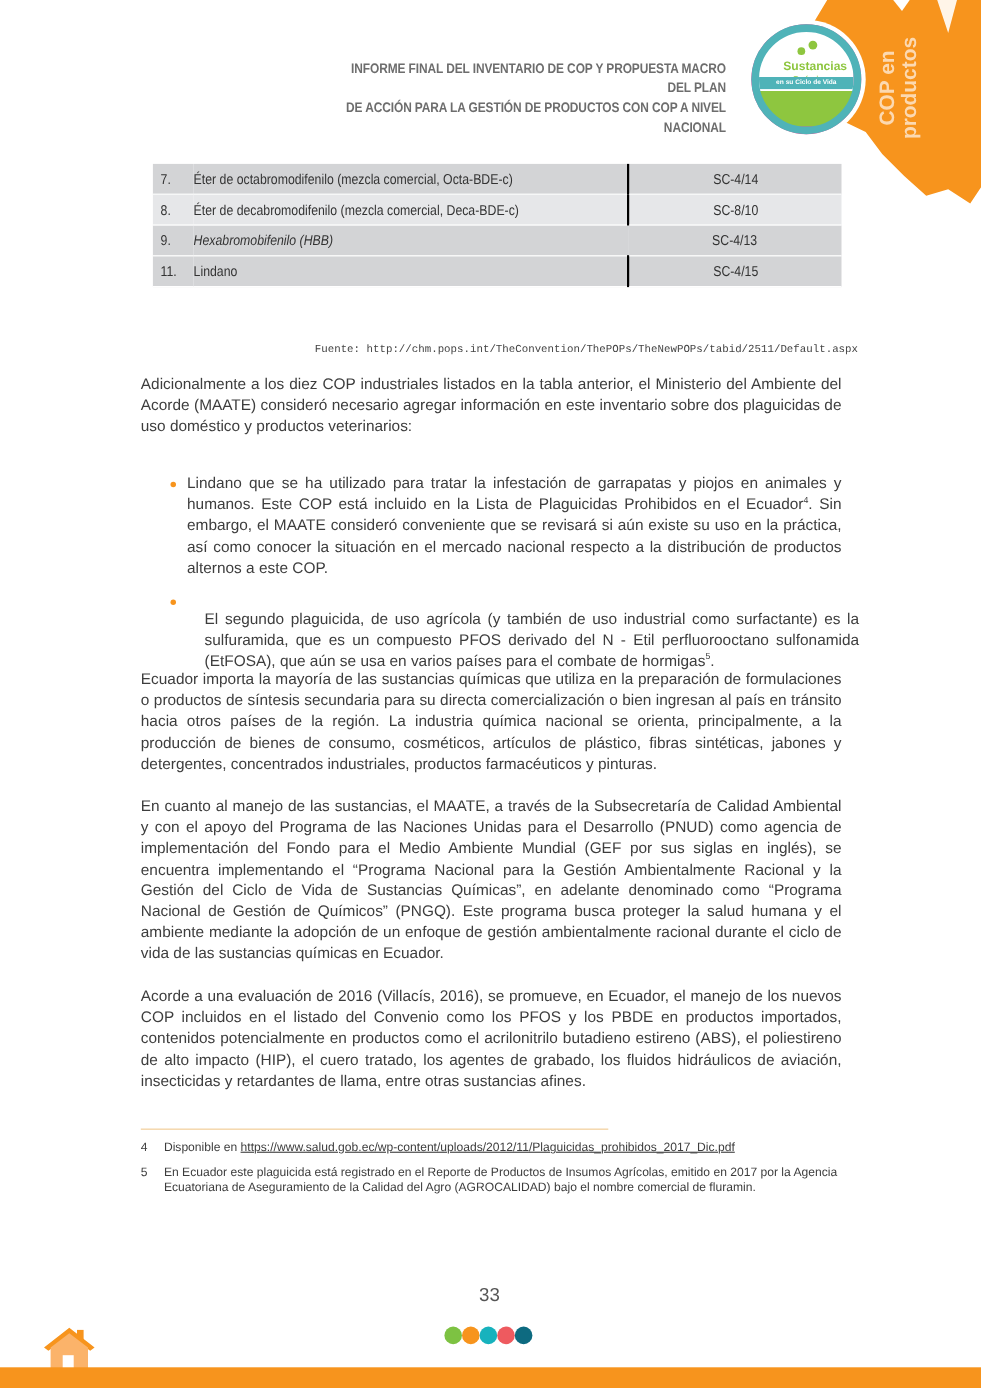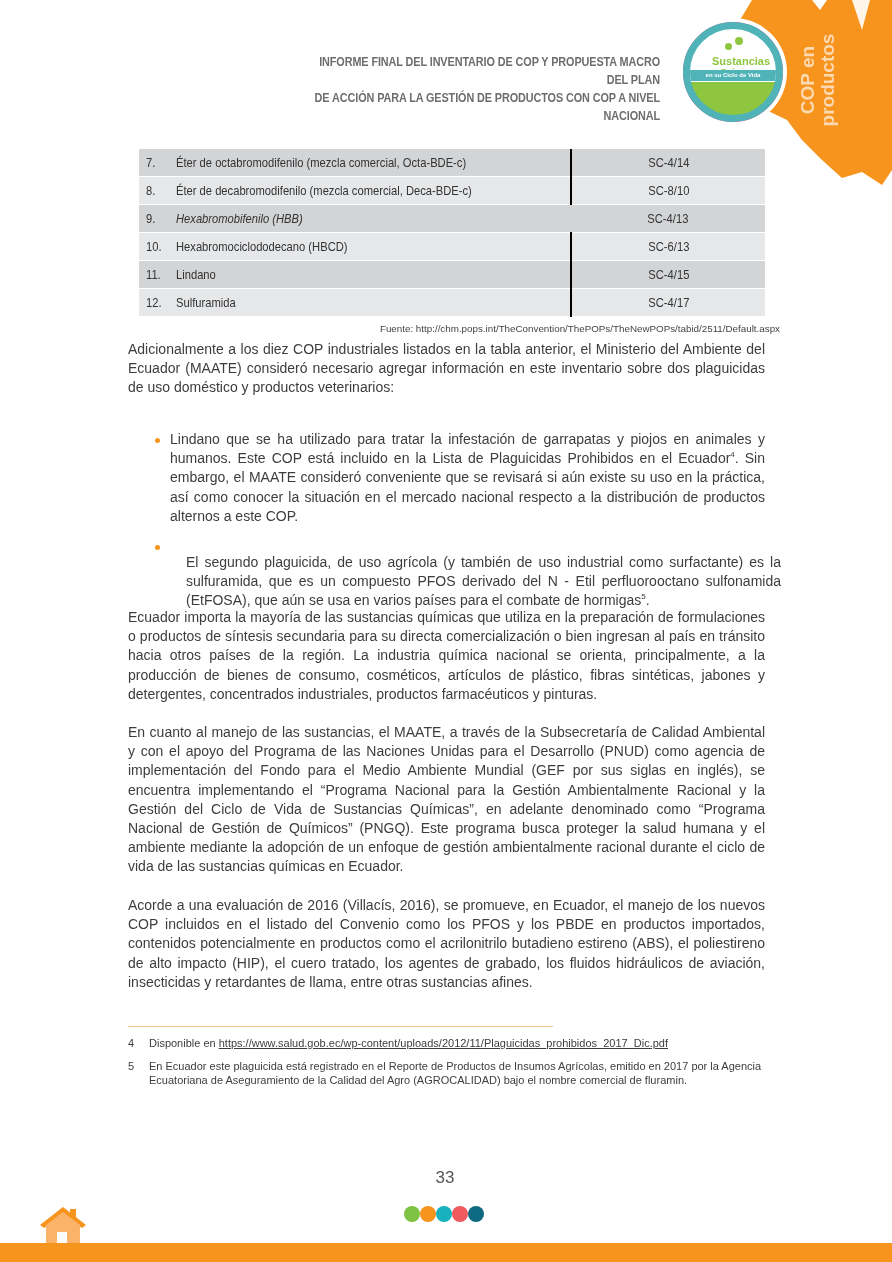--- a/index.html
+++ b/index.html
@@ -65,22 +65,22 @@
       border-bottom: 1px solid #ffffff;
     }
     .table tr.odd td { background: #d3d4d6; }
     .table tr.even td { background: #e6e7e9; }
     .c-num { width: 30px; padding-left: 7px !important; }
     .c-name { width: 394px; border-right: 2px solid #000000; }
     .c-ref { text-align: center; text-decoration: underline; }
     .cond { display: inline-block; transform: scaleX(0.86); transform-origin: left center; white-space: nowrap; color: #333; }
     .cond-c { display: inline-block; transform: scaleX(0.86); transform-origin: center center; white-space: nowrap; color: #333; }
     .source {
-      position: absolute; left: 270px; top: 323px; width: 510px; text-align: right;
-      font-family: Liberation Sans, sans-serif; font-size: 9.8px; color: #444;
+      position: absolute; left: 270px; top: 312px; width: 510px; text-align: right;
+      font-family: Liberation Mono, monospace; font-size: 9.8px; color: #444;
     }
     .para {
       position: absolute; left: 128px; width: 637px;
       font-size: 14px; line-height: 19.2px; color: #3d3d3d;
       text-align: justify;
     }
     .bullet {
       position: absolute; left: 170px; width: 595px;
       font-size: 14px; line-height: 19.2px; color: #3d3d3d; text-align: justify;
     }
@@ -153,41 +153,31 @@
     <tr class="even">
       <td class="c-num"><span class="cond">8.</span></td>
       <td class="c-name"><span class="cond">Éter de decabromodifenilo (mezcla comercial, Deca-BDE-c)</span></td>
       <td class="c-ref"><span class="cond-c">SC-8/10</span></td>
     </tr>
     <tr class="odd">
       <td class="c-num"><span class="cond">9.</span></td>
       <td class="c-name" style="border-right:none;font-style:italic;"><span class="cond">Hexabromobifenilo (HBB)</span></td>
       <td class="c-ref"><span class="cond-c">SC-4/13</span></td>
     </tr>
-    <tr class="even">
-      <td class="c-num"><span class="cond">10.</span></td>
-      <td class="c-name"><span class="cond">Hexabromociclododecano (HBCD)</span></td>
-      <td class="c-ref"><span class="cond-c">SC-6/13</span></td>
-    </tr>
     <tr class="odd">
       <td class="c-num"><span class="cond">11.</span></td>
       <td class="c-name"><span class="cond">Lindano</span></td>
       <td class="c-ref"><span class="cond-c">SC-4/15</span></td>
     </tr>
-    <tr class="even">
-      <td class="c-num"><span class="cond">12.</span></td>
-      <td class="c-name"><span class="cond">Sulfuramida</span></td>
-      <td class="c-ref"><span class="cond-c">SC-4/17</span></td>
-    </tr>
   </tbody>
 </table>
 
 <div class="source">Fuente: http://chm.pops.int/TheConvention/ThePOPs/TheNewPOPs/tabid/2511/Default.aspx</div>
 
-<p class="para" style="top:340px;margin:0;">Adicionalmente a los diez COP industriales listados en la tabla anterior, el Ministerio del Ambiente del Ecuador (MAATE) consideró necesario agregar información en este inventario sobre dos plaguicidas de uso doméstico y productos veterinarios:</p>
+<p class="para" style="top:340px;margin:0;">Adicionalmente a los diez COP industriales listados en la tabla anterior, el Ministerio del Ambiente del Acorde (MAATE) consideró necesario agregar información en este inventario sobre dos plaguicidas de uso doméstico y productos veterinarios:</p>
 
 <span class="bullet-dot" style="top:438px;"></span>
 <p class="bullet" style="top:430px;margin:0;"><span>Lindano que se ha utilizado para tratar la infestación de garrapatas y piojos en animales y humanos. Este COP está incluido en la Lista de Plaguicidas Prohibidos en el Ecuador</span><sup>4</sup><span>. Sin embargo, el MAATE consideró conveniente que se revisará si aún existe su uso en la práctica, así como conocer la situación en el mercado nacional respecto a la distribución de productos alternos a este COP.</span></p>
 
 <span class="bullet-dot" style="top:545px;"></span>
 <p class="bullet" style="top:537px;margin:16px;"><span>El segundo plaguicida, de uso agrícola (y también de uso industrial como surfactante) es la sulfuramida, que es un compuesto PFOS derivado del N - Etil perfluorooctano sulfonamida (EtFOSA), que aún se usa en varios países para el combate de hormigas</span><sup>5</sup><span>.</span></p>
 
 <p class="para" style="top:608px;margin:0;">Ecuador importa la mayoría de las sustancias químicas que utiliza en la preparación de formulaciones o productos de síntesis secundaria para su directa comercialización o bien ingresan al país en tránsito hacia otros países de la región. La industria química nacional se orienta, principalmente, a la producción de bienes de consumo, cosméticos, artículos de plástico, fibras sintéticas, jabones y detergentes, concentrados industriales, productos farmacéuticos y pinturas.</p>
 
 <p class="para" style="top:723px;margin:0;">En cuanto al manejo de las sustancias, el MAATE, a través de la Subsecretaría de Calidad Ambiental y con el apoyo del Programa de las Naciones Unidas para el Desarrollo (PNUD) como agencia de implementación del Fondo para el Medio Ambiente Mundial (GEF por sus siglas en inglés), se encuentra implementando el “Programa Nacional para la Gestión Ambientalmente Racional y la Gestión del Ciclo de Vida de Sustancias Químicas”, en adelante denominado como “Programa Nacional de Gestión de Químicos” (PNGQ). Este programa busca proteger la salud humana y el ambiente mediante la adopción de un enfoque de gestión ambientalmente racional durante el ciclo de vida de las sustancias químicas en Ecuador.</p>

